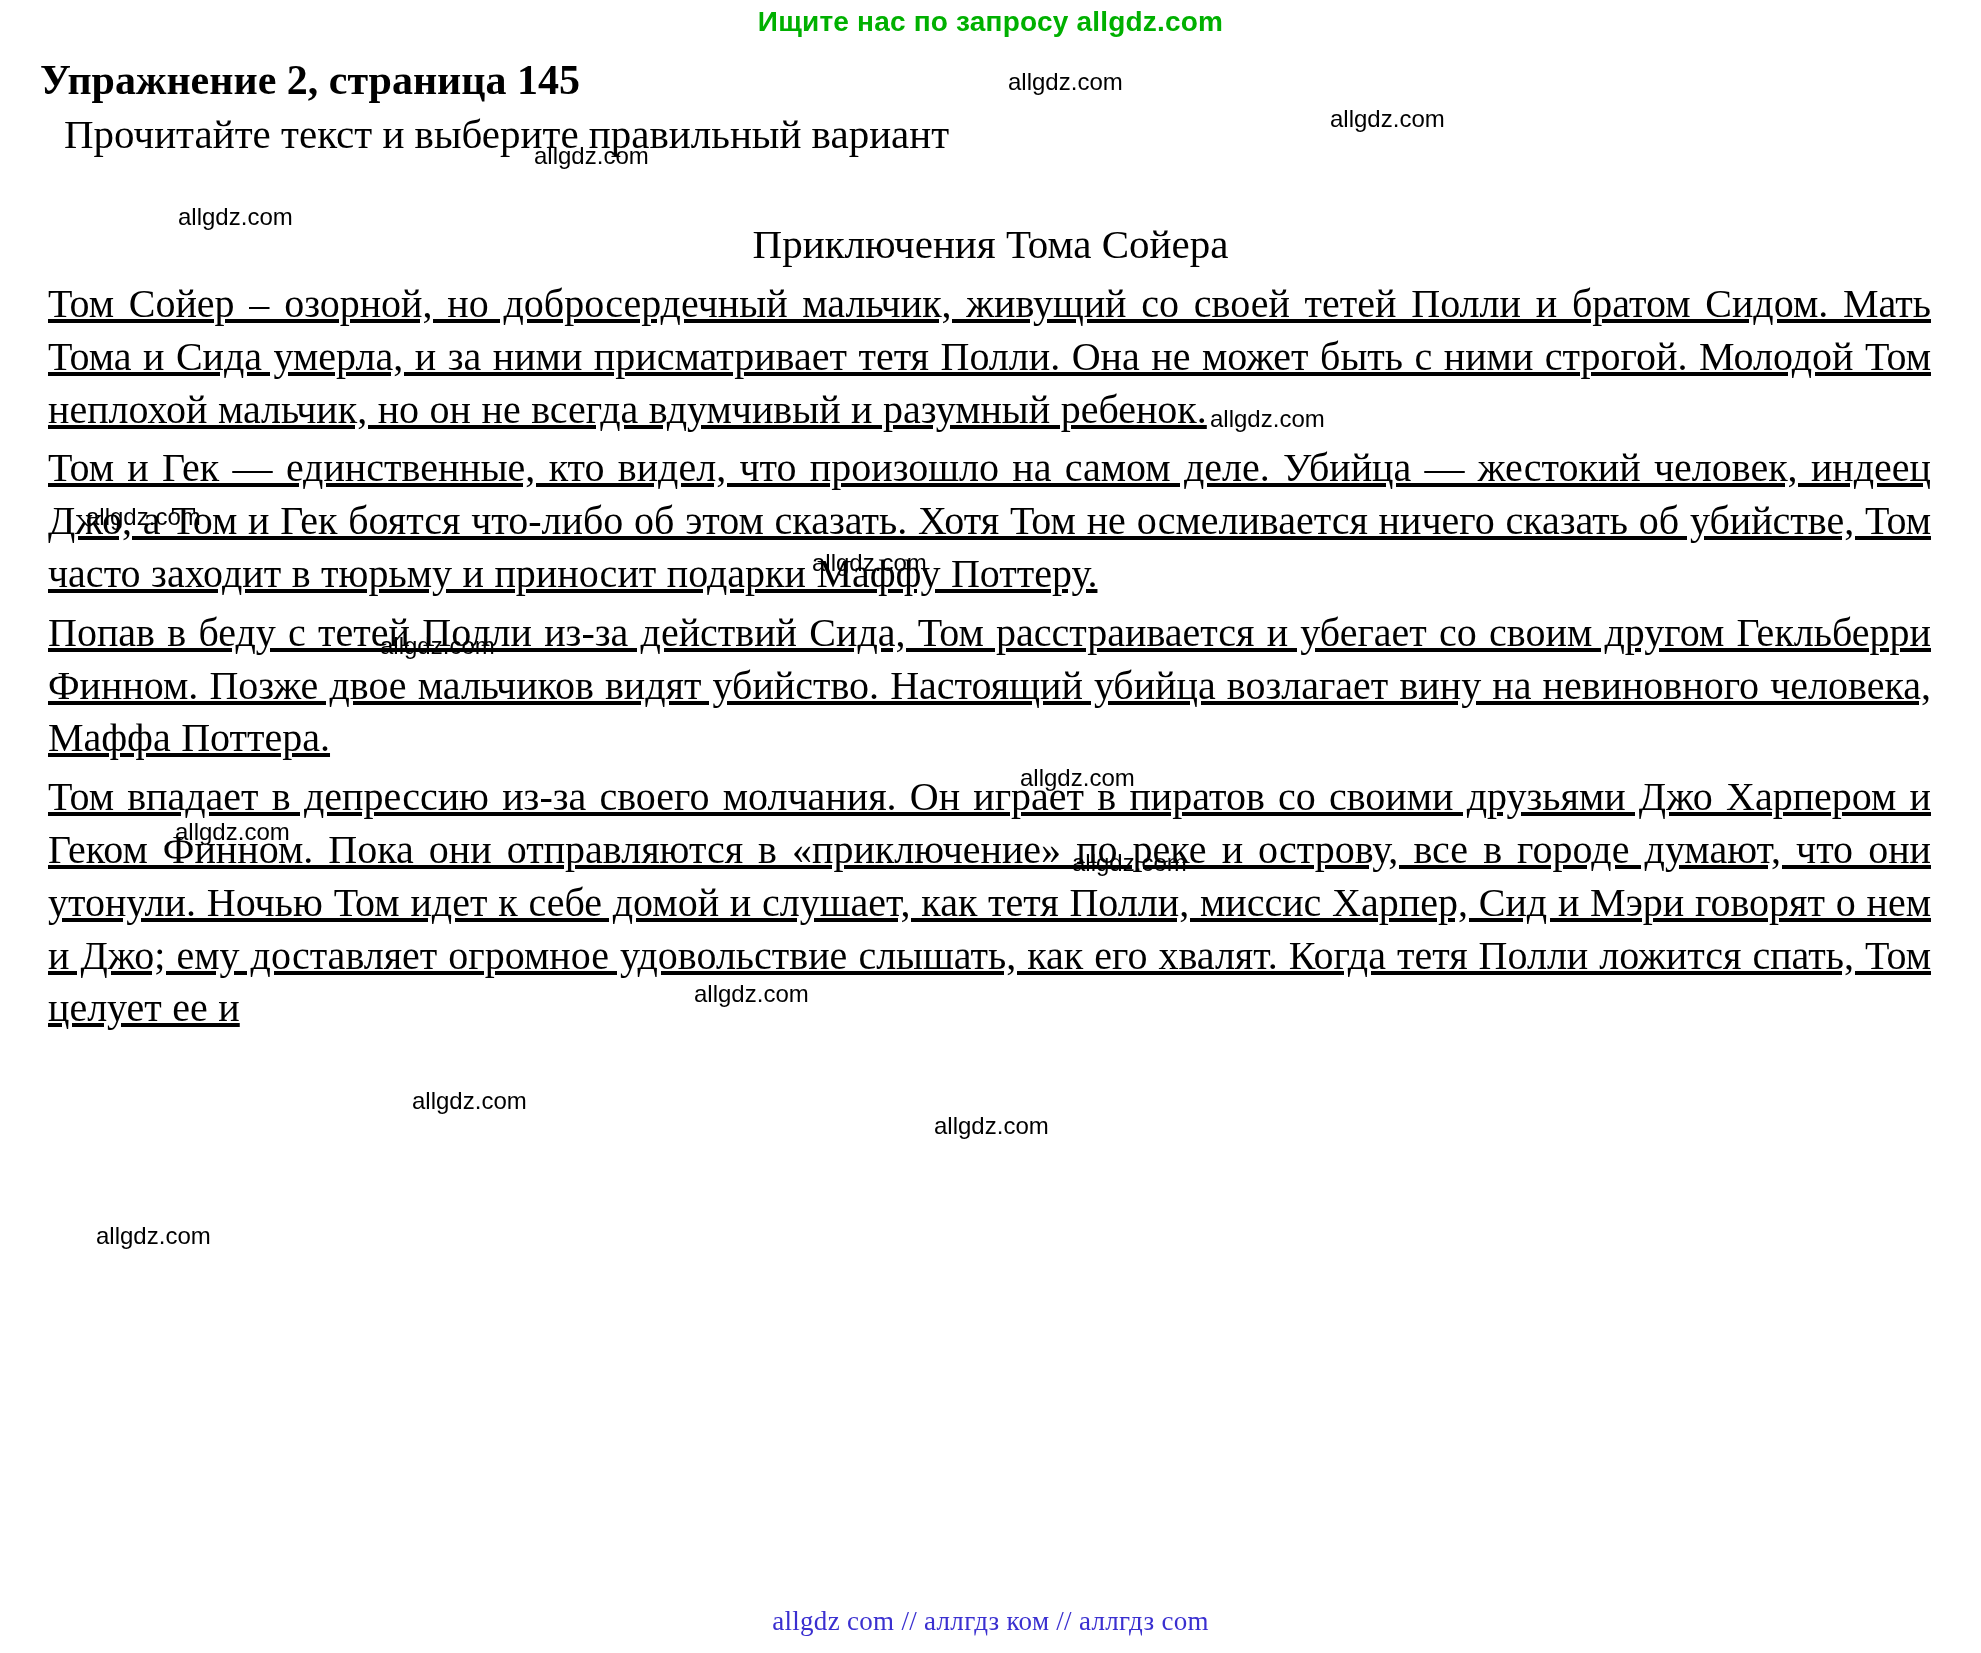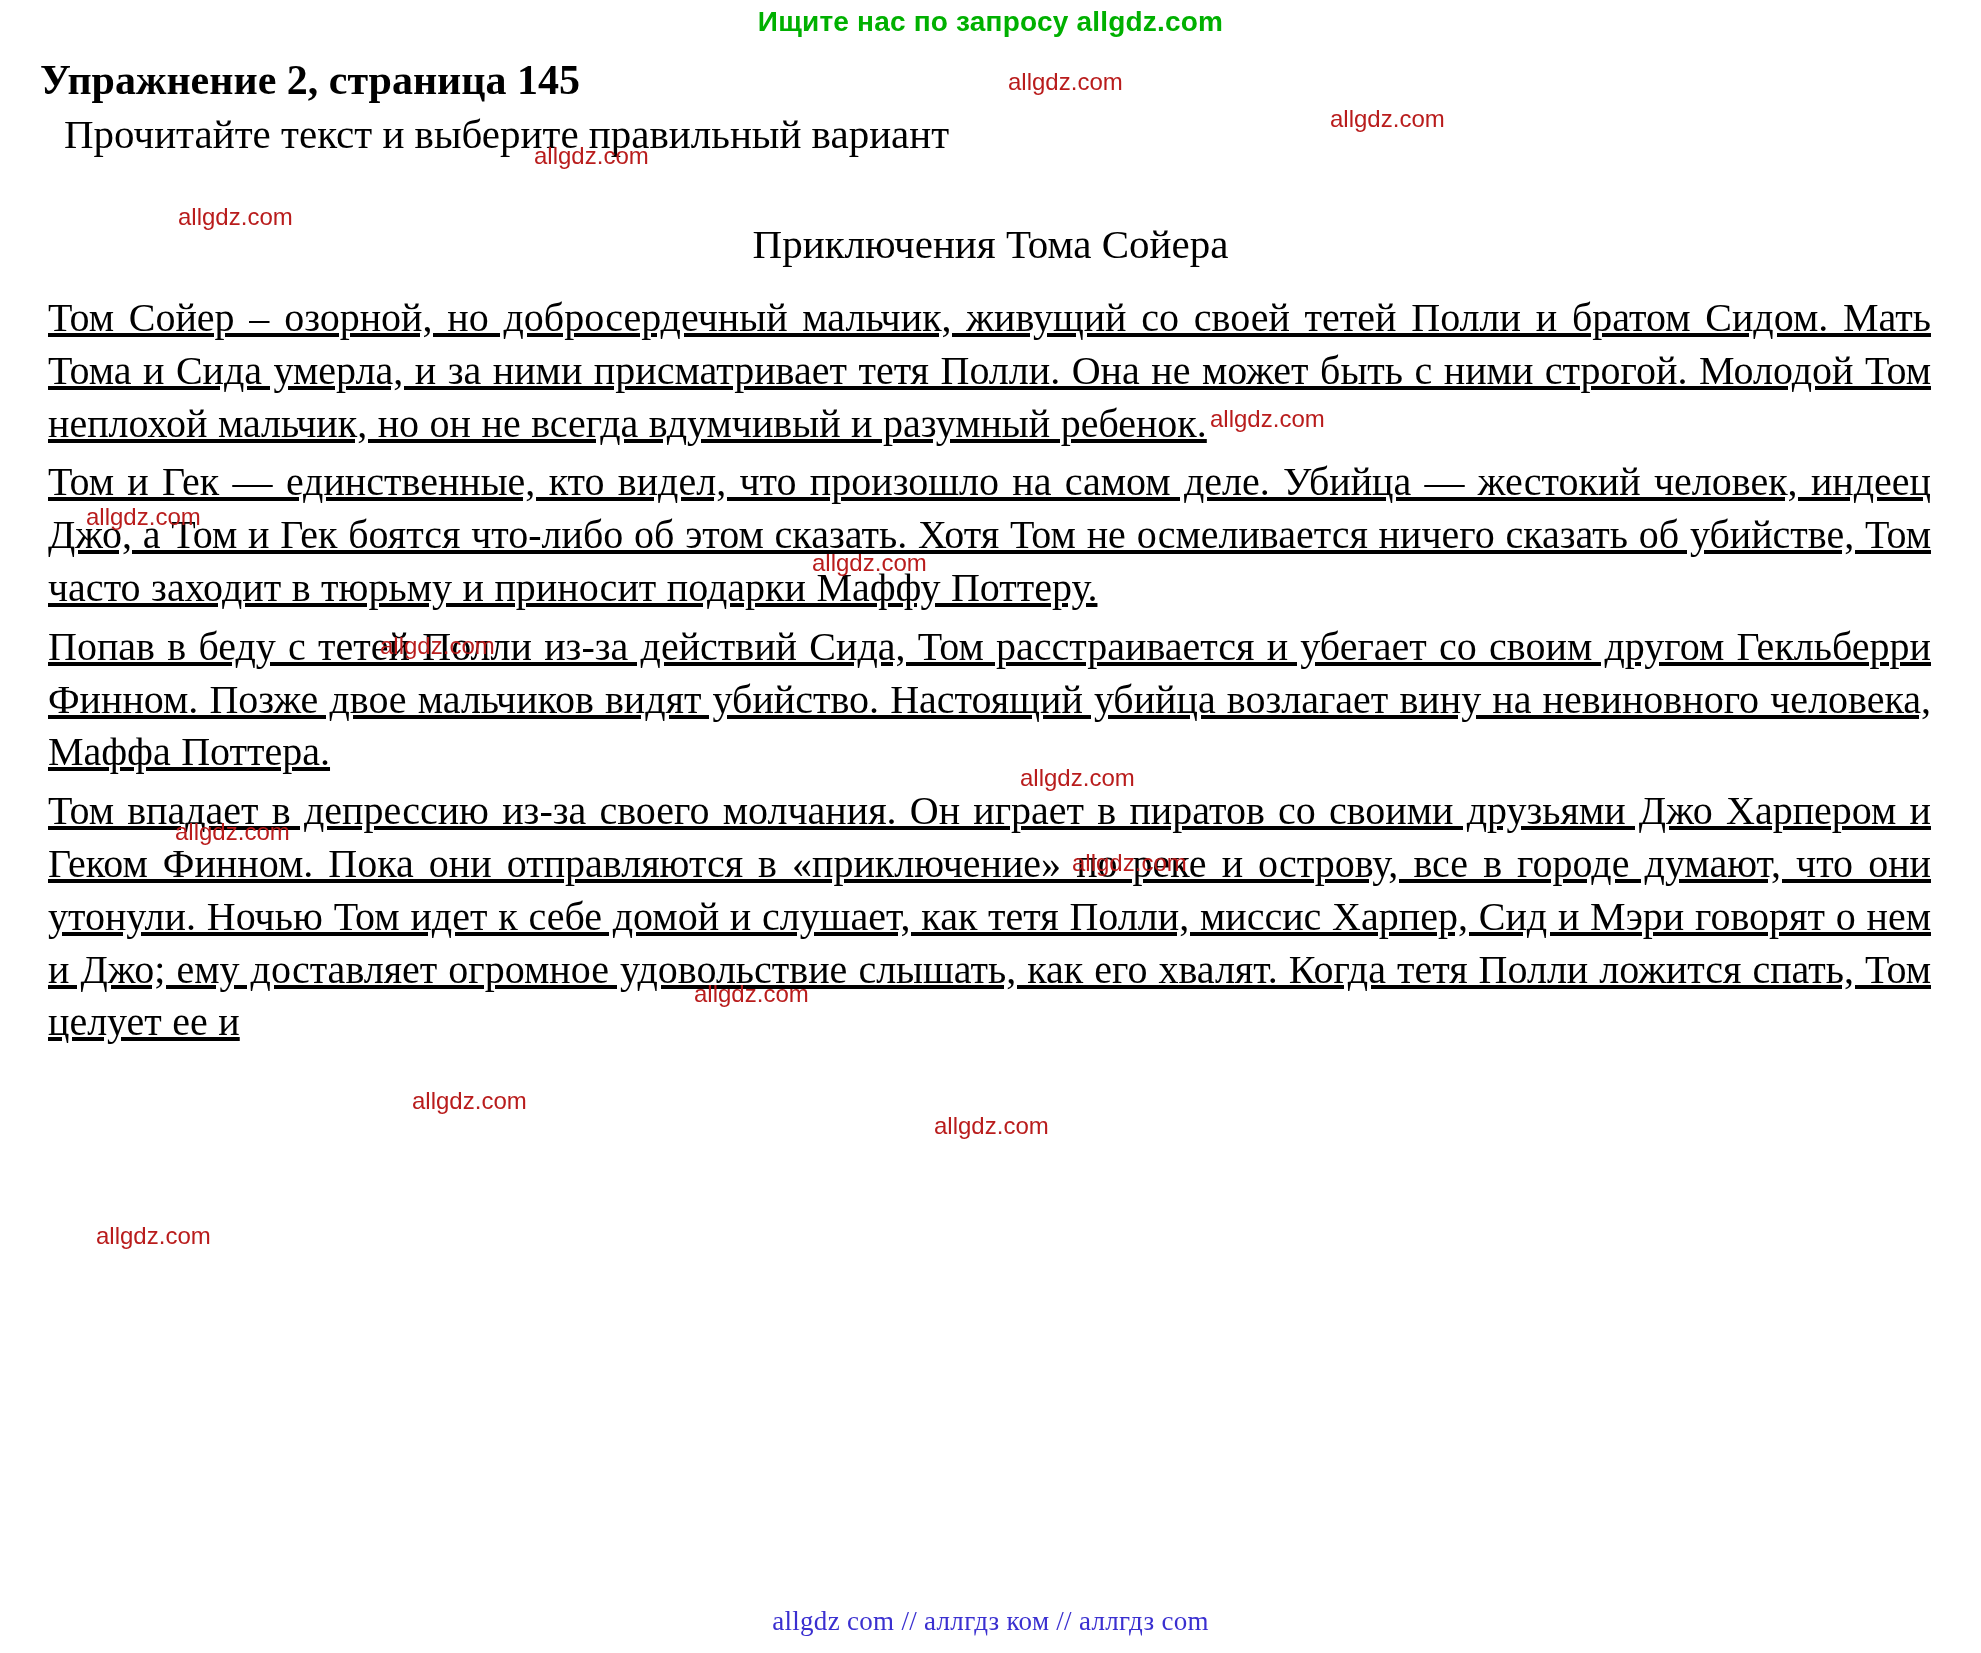--- a/index.html
+++ b/index.html
@@ -45,21 +45,21 @@
     font-size: 41px;
     margin-top: 6px;
     margin-left: 24px;
     font-family: "Liberation Serif", serif;
   }
 
   .story-title {
     text-align: center;
     font-size: 41px;
     margin-top: 62px;
-    margin-bottom: 24px;
+    margin-bottom: 10px;
     font-family: "Liberation Serif", serif;
   }
 
   .para {
     font-size: 40px;
     line-height: 1.32;
     text-align: justify;
     text-align-last: left;
     margin: 0 0 6px 0;
     padding: 0 10px 0 8px;
@@ -77,21 +77,21 @@
     bottom: 16px;
     text-align: center;
     color: #3a2fd0;
     font-family: Liberation Serif, serif;
     font-size: 27px;
     letter-spacing: 0.3px;
   }
 
   .wm {
     position: absolute;
-    color: #b91c1c;
+    color: #000000;
     font-family: "Liberation Sans", sans-serif;
     font-size: 24px;
     white-space: nowrap;
     pointer-events: none;
   }
 </style>
 </head>
 <body>
 
 <div class="page">

